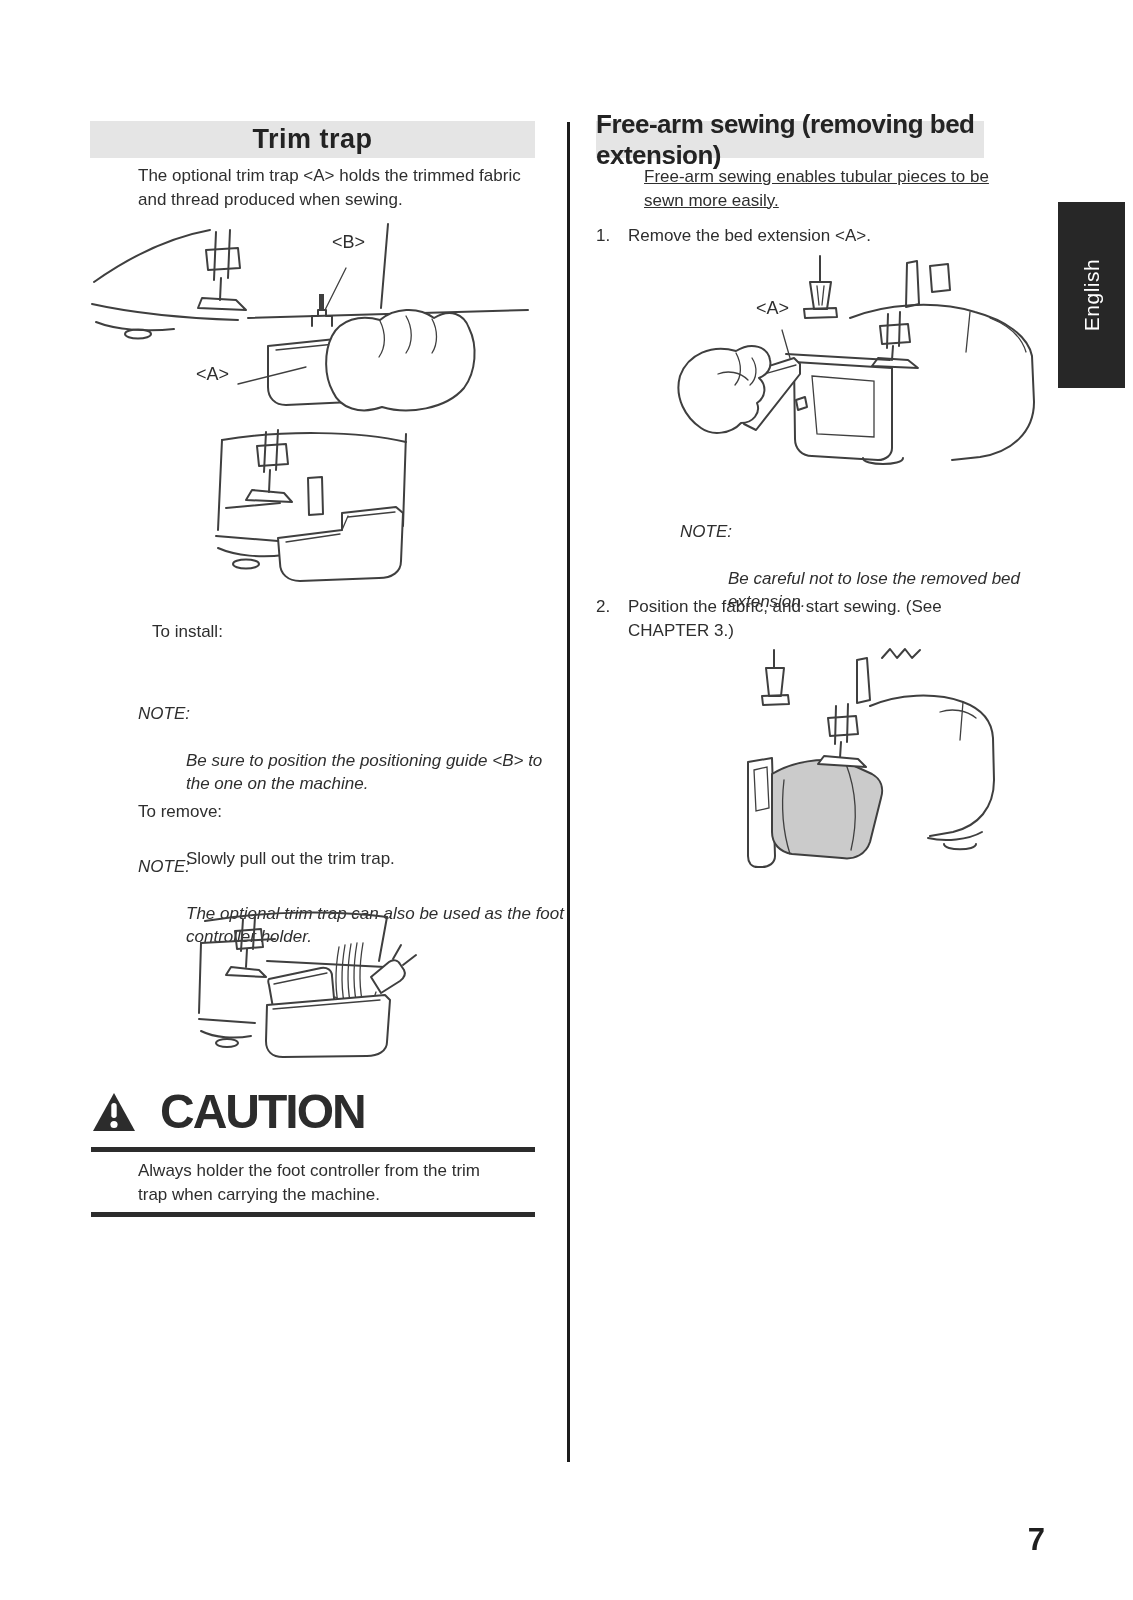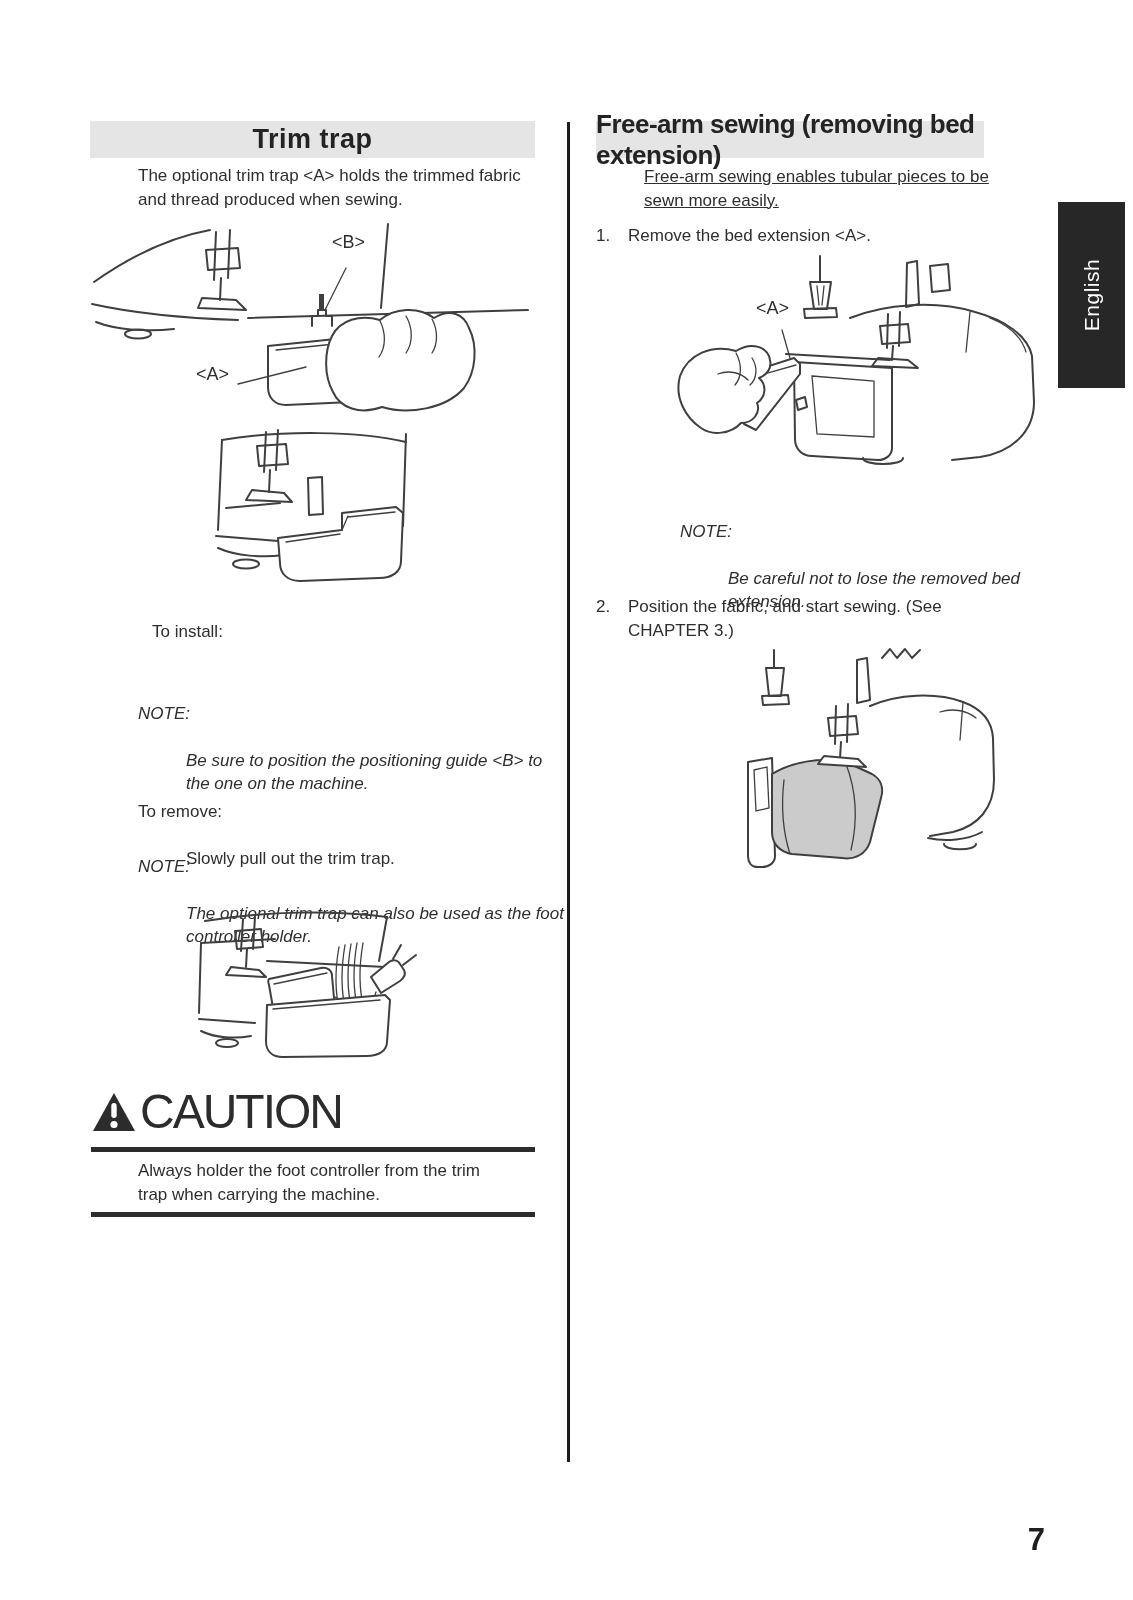--- a/index.html
+++ b/index.html
@@ -35,21 +35,21 @@
     transform:translate(-50%,-50%) rotate(-90deg);
     color:#ffffff;font-size:21px;white-space:nowrap;letter-spacing:0.5px;
   }
   .fig{overflow:visible;}
   .fig svg{display:block;overflow:visible;}
   .fig-label{
     position:absolute;font-size:18px;color:#2e2e2e;white-space:nowrap;
   }
   .caution-head{
     left:90px;top:1084px;display:flex;align-items:center;
-    color:#2c2c2c;font-weight:normal;font-size:48px;letter-spacing:-2px;
+    color:#2c2c2c;font-weight:bold;font-size:48px;letter-spacing:-2px;gap:20px;
   }
   .caution-rule{left:91px;width:444px;height:5px;background:#2c2c2c;}
   .page-num{
     left:995px;top:1522px;width:50px;text-align:right;
     font-weight:bold;font-size:31px;color:#1f1f1f;
   }
   .ln{stroke:#3f3f3f;stroke-width:2;fill:none;stroke-linecap:round;stroke-linejoin:round;}
   .thin{stroke:#3f3f3f;stroke-width:1.3;fill:none;stroke-linecap:round;}
   .wfill{fill:#ffffff;}
   .gfill{fill:#cbcbcb;}

